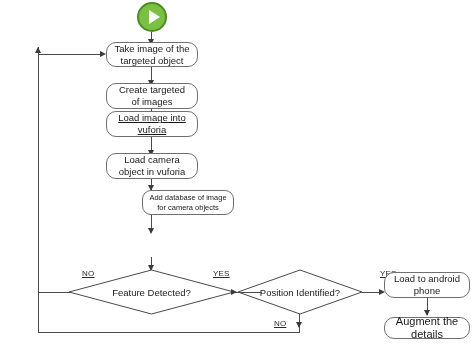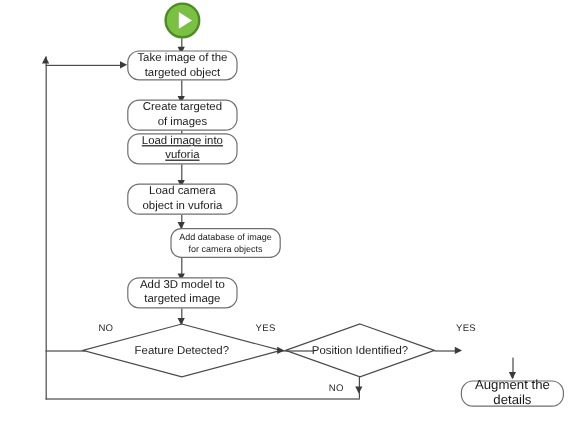--- a/index.html
+++ b/index.html
@@ -110,20 +110,21 @@
     border-right: 3.5px solid transparent;
     border-bottom: 6px solid #3a3a3a;
   }
   
   .edge-label {
     position: absolute;
     font-size: 8px;
     color: #2a2a2a;
     white-space: nowrap;
     letter-spacing: 0.2px;
+    text-decoration: underline;
   }
 </style>
 </head>
 <body>
 
 <div id="canvas">
 
   <div class="start-node" style="left:137px; top:2px;">
     <div class="play"></div>
   </div>
@@ -164,24 +165,20 @@
   <div class="arrow-d" style="left:148px; top:185px;"></div>
 
   <div class="node small-text" style="left:106px; top:190px; width:92px; height:25px;margin-left:36px;">
     <span class="label">Add database of image
 for camera objects</span>
   </div>
 
   <div class="line v" style="left:151px; top:215px; height:15px;"></div>
   <div class="arrow-d" style="left:148px; top:228px;"></div>
 
-  <div class="node" style="left:106px; top:231px; width:92px; height:26px; font-size:9.5px;">
-    <span class="label">Add 3D model to
-targeted image</span>
-  </div>
 
   <div class="line v" style="left:151px; top:257px; height:14px;"></div>
   <div class="arrow-d" style="left:148px; top:265px;"></div>
 
   <div class="diamond-wrap" style="left:68px; top:269px; width:167px; height:46px;">
     <svg width="167" height="46" viewBox="0 0 167 46">
       <polygon points="83.5,1 166,23 83.5,45 1,23" fill="#ffffff" stroke="#4a4a4a" stroke-width="1"></polygon>
     </svg>
     <div class="dlabel">Feature Detected?</div>
   </div>
@@ -197,20 +194,24 @@
   <div class="arrow-r" style="left:231px; top:289px;"></div>
   <div class="edge-label" style="left:213px; top:269px;">YES</div>
 
   <div class="line h" style="left:38px; top:292px; width:33px;"></div>
   <div class="edge-label" style="left:82px; top:269px;">NO</div>
 
   <div class="line h" style="left:362px; top:292px; width:21px;"></div>
   <div class="arrow-r" style="left:379px; top:289px;"></div>
   <div class="edge-label" style="left:380px; top:269px;">YES</div>
 
+  <div class="node" style="left:384px; top:272px; width:86px; height:26px; font-size:9.5px;">
+    <span class="label">Load to android
+phone</span>
+  </div>
 
   <div class="line v" style="left:427px; top:298px; height:17px;"></div>
   <div class="arrow-d" style="left:424px; top:310px;"></div>
 
   <div class="node" style="left:384px; top:317px; width:86px; height:22px; font-size:11px;text-align:center;">
     <span class="label">Augment the details</span>
   </div>
 
   <div class="line v" style="left:299px; top:314px; height:18px;"></div>
   <div class="arrow-d" style="left:296px; top:322px;"></div>

